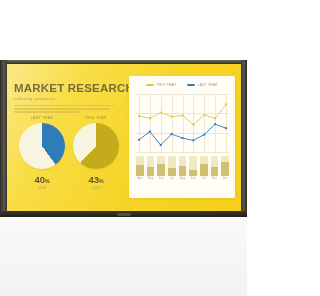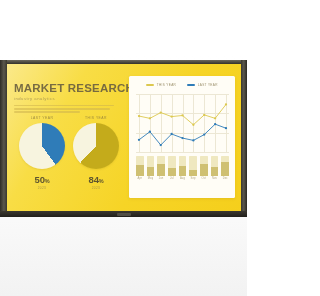--- a/index.html
+++ b/index.html
@@ -161,27 +161,27 @@
             <div class="pline w1"></div>
             <div class="pline w2"></div>
             <div class="pline w3"></div>
           </div>
         </div>
 
         <div id="pies">
           <div class="pie-block a">
             <div class="pie-cap">LAST YEAR</div>
             <div class="pie" id="pie-a" style="background: conic-gradient(rgb(47, 124, 184) 0deg, rgb(47, 124, 184) 144deg, rgb(247, 244, 223) 144deg, rgb(247, 244, 223) 360deg);"></div>
-            <div class="pct"><span>50</span><span class="sym">%</span></div>
+            <div class="pct"><span>40</span><span class="sym">%</span></div>
             <div class="pct-sub">2023</div>
           </div>
           <div class="pie-block b">
             <div class="pie-cap">THIS YEAR</div>
             <div class="pie" id="pie-b" style="background: conic-gradient(rgb(196, 171, 27) 0deg, rgb(196, 171, 27) 223.2deg, rgb(247, 244, 223) 223.2deg, rgb(247, 244, 223) 360deg);"></div>
-            <div class="pct"><span>84</span><span class="sym">%</span></div>
+            <div class="pct"><span>43</span><span class="sym">%</span></div>
             <div class="pct-sub">2023</div>
           </div>
         </div>
 
         <div id="card">
           <div id="legend">
             <div class="lg">
               <span class="sw this"></span>
               <span class="lg-txt">THIS YEAR</span>
             </div>

